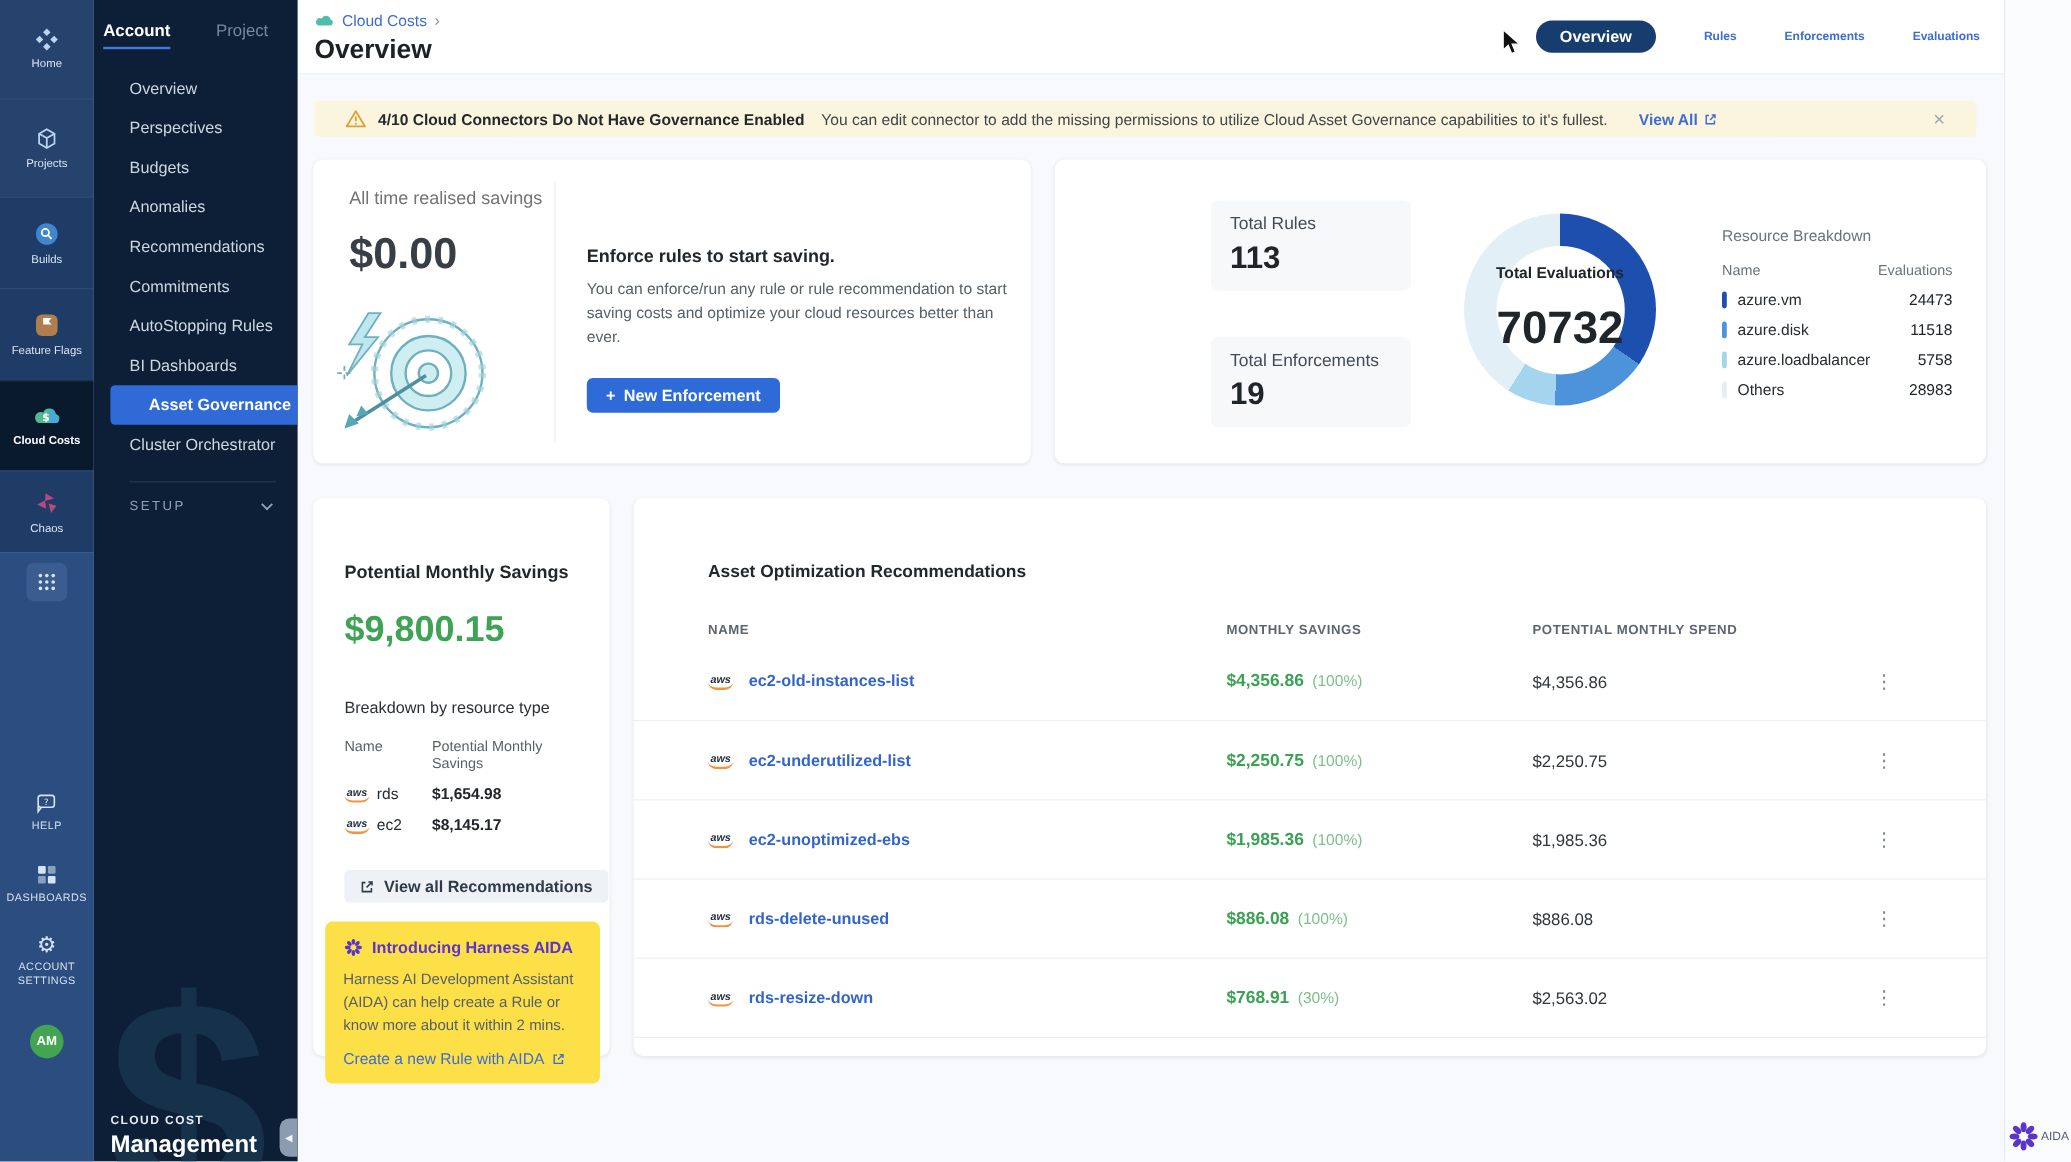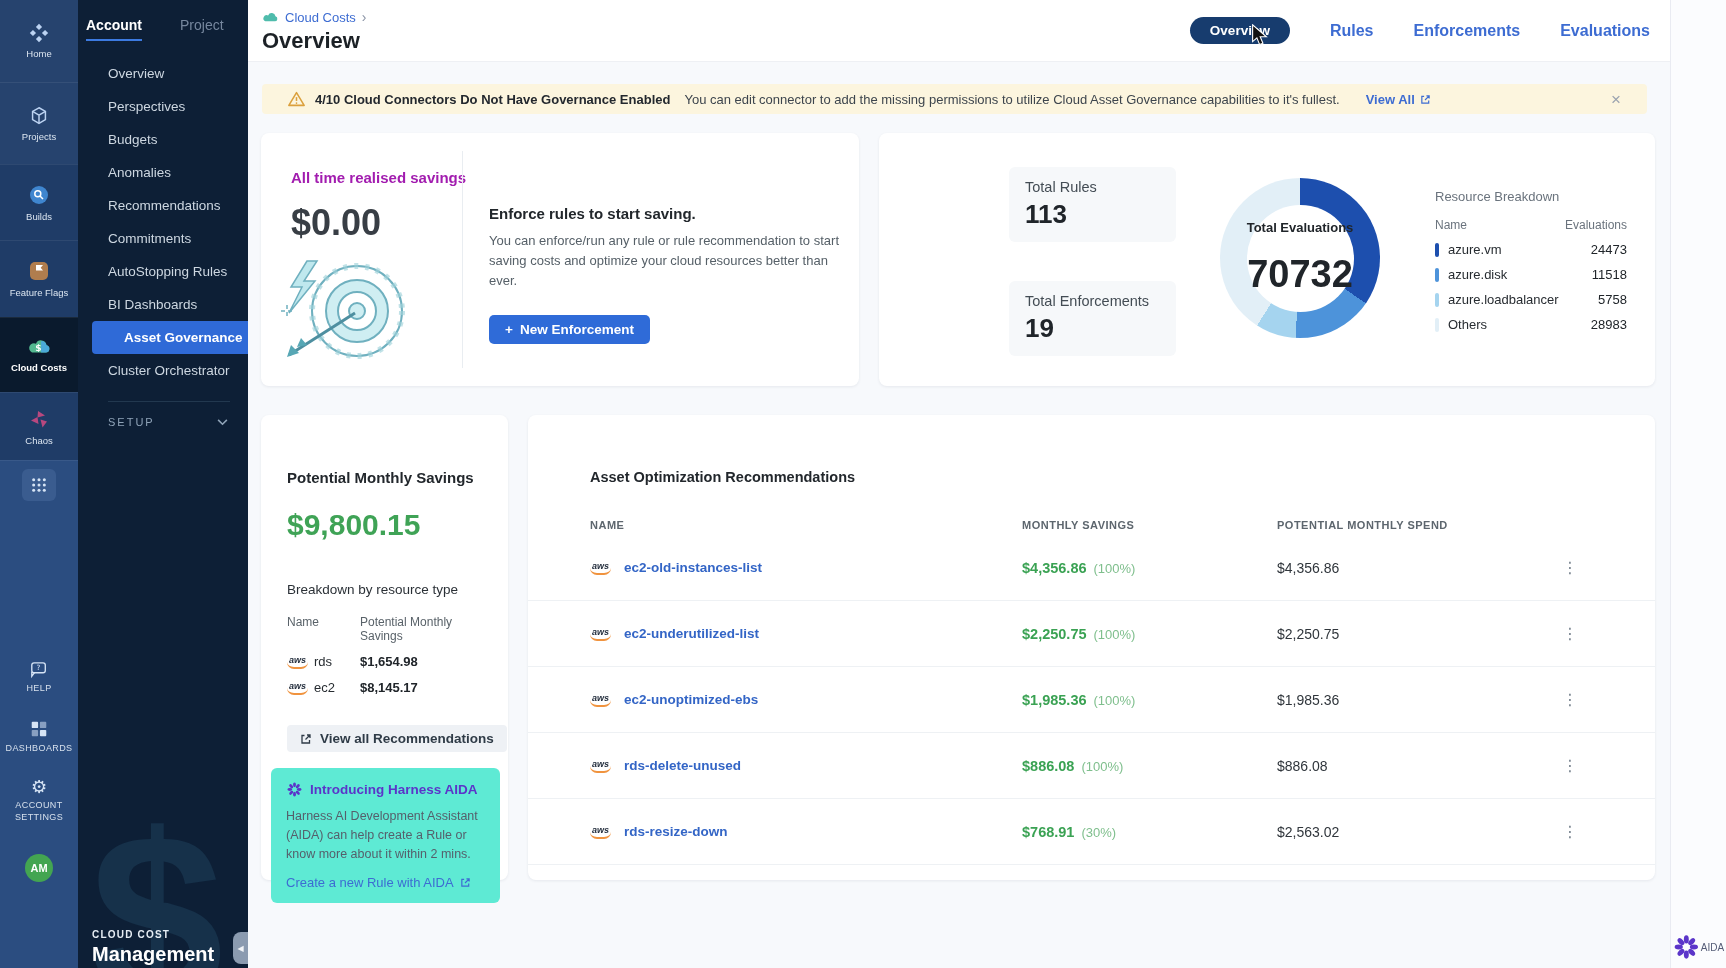--- a/index.html
+++ b/index.html
@@ -47,37 +47,37 @@
   .right-strip{position:absolute;right:0;top:0;width:56px;height:100%;background:#fbfcfe;border-left:1px solid #e9ebf2;z-index:10}
   .aida-fab{position:absolute;bottom:8px;left:50%;transform:translateX(-50%);display:flex;flex-direction:row;align-items:center;gap:2px;cursor:pointer}
   .aida-fab .lbl{font-size:10px;color:#555c77}
 
   .mheader{height:62px;background:#fff;border-bottom:1px solid #eef0f4;display:flex;justify-content:space-between;align-items:flex-start;padding:9px 20px 0 14px}
   .crumb{display:flex;align-items:center;gap:6px;font-size:13px;color:#3d6cd2}
   .crumb .sep{color:#8a93a5;font-size:14px}
   .crumb-link{cursor:pointer}
   .ptitle{font-size:22px;font-weight:bold;color:#1c2126;margin-top:3px}
   .htabs{display:flex;align-items:center;gap:40px;margin-top:8px}
-  .htab{font-size:16px;color:#3d6cd2;font-weight:bold;cursor:pointer}
+  .htab{font-size:10px;color:#3d6cd2;font-weight:bold;cursor:pointer}
   .htab.pill{background:#173c6e;color:#fff;font-size:13.5px;padding:6px 20px;border-radius:15px}
 
   .banner{position:absolute;left:14px;right:23px;top:84px;height:30px;background:#fcf5de;border-radius:4px;display:flex;align-items:center;gap:10px;padding:0 26px;z-index:5}
   .banner .b-bold{font-size:13px;font-weight:bold;color:#23282e}
   .banner .b-text{font-size:13px;color:#3d454d;margin-left:4px}
   .banner .b-link{font-size:13px;font-weight:bold;color:#3d6cd2;margin-left:16px;display:flex;align-items:center;gap:5px;cursor:pointer}
   .banner .b-close{margin-left:auto;color:#9aa3b0;font-size:17px;line-height:1;cursor:pointer}
 
   .card{position:absolute;background:#fff;border-radius:8px;box-shadow:0 1px 3px rgba(30,40,60,.08)}
   #cardA{left:13px;top:133px;width:598px;height:253px}
   #cardB{left:631px;top:133px;width:776px;height:253px}
   #cardC{left:13px;top:415px;width:247px;height:465px}
   #cardD{left:280px;top:415px;width:1127px;height:465px}
 
   
-  .cA-label{margin:36px 0 0 30px;font-size:15px;font-weight:bold;color:#a21caf}
+  .cA-label{margin:24px 0 0 30px;font-size:15px;font-weight:normal;color:#737373}
   .cA-value{margin:16px 0 0 30px;font-size:36px;font-weight:bold;color:#383e45}
   .cA-illu{position:absolute;left:16px;top:116px}
   .cA-div{position:absolute;left:201px;top:18px;bottom:18px;border-left:1px solid #e9edf1}
   .cA-right{position:absolute;left:228px;top:72px;width:370px}
   .cA-h{font-size:15px;font-weight:bold;color:#22272c}
   .cA-p{font-size:13px;color:#566068;line-height:1.55;margin-top:9px;width:356px}
   .btn-primary{display:inline-flex;align-items:center;gap:7px;margin-top:24px;background:#2f6bd8;color:#fff;font-size:13.5px;font-weight:bold;padding:7px 16px;border-radius:5px;cursor:pointer}
 
   
   .tile{position:absolute;left:130px;width:167px;background:#f6f8fa;border-radius:6px;padding:12px 16px}
@@ -100,21 +100,21 @@
   .cC-title{margin:54px 24px 0 26px;font-size:15px;font-weight:bold;color:#22272c}
   .cC-value{margin:22px 26px 0;font-size:30px;font-weight:bold;color:#3fa356}
   .cC-bd{margin:40px 26px 0;font-size:13.5px;color:#2a3036}
   .cC-table{margin:18px 20px 0 26px}
   .cC-th{display:flex;font-size:12px;color:#596269}
   .cC-th .c2,.cC-tr .c2{margin-left:auto;width:128px}
   .cC-tr{display:flex;align-items:center;margin-top:11px}
   .cC-tr .rname{font-size:13px;color:#272c31;margin-left:6px}
   .cC-tr .c2{font-size:13px;font-weight:bold;color:#20252a}
   .btn-ghost{display:inline-flex;align-items:center;gap:8px;margin:30px 0 0 26px;background:#eef1f5;border-radius:4px;padding:6px 13px;font-size:13.5px;font-weight:bold;color:#2f3b47;cursor:pointer}
-  .aida-panel{margin:16px 8px 0 10px;background:#5eead4;border-radius:6px;padding:13px 15px}
+  .aida-panel{margin:16px 8px 0 10px;background:#fde047;border-radius:6px;padding:13px 15px}
   .aida-head{display:flex;align-items:center;gap:7px}
   .aida-title{font-size:13.5px;font-weight:bold;color:#5b35c9}
   .aida-body{font-size:12.5px;color:#555f6b;line-height:1.5;margin-top:9px}
   .aida-link{display:flex;align-items:center;gap:6px;font-size:13px;color:#3d6cd2;margin-top:12px;cursor:pointer}
 
   
   .cD-title{margin:54px 0 0 62px;font-size:14.5px;font-weight:bold;color:#22272c}
   .cD-grid{display:grid;grid-template-columns:432px 255px 279px 1fr;align-items:center;padding:0 0 0 62px}
   .cD-head{margin-top:30px;height:20px}
   .cD-head span{font-size:11px;font-weight:bold;color:#5d666e;letter-spacing:.5px}

